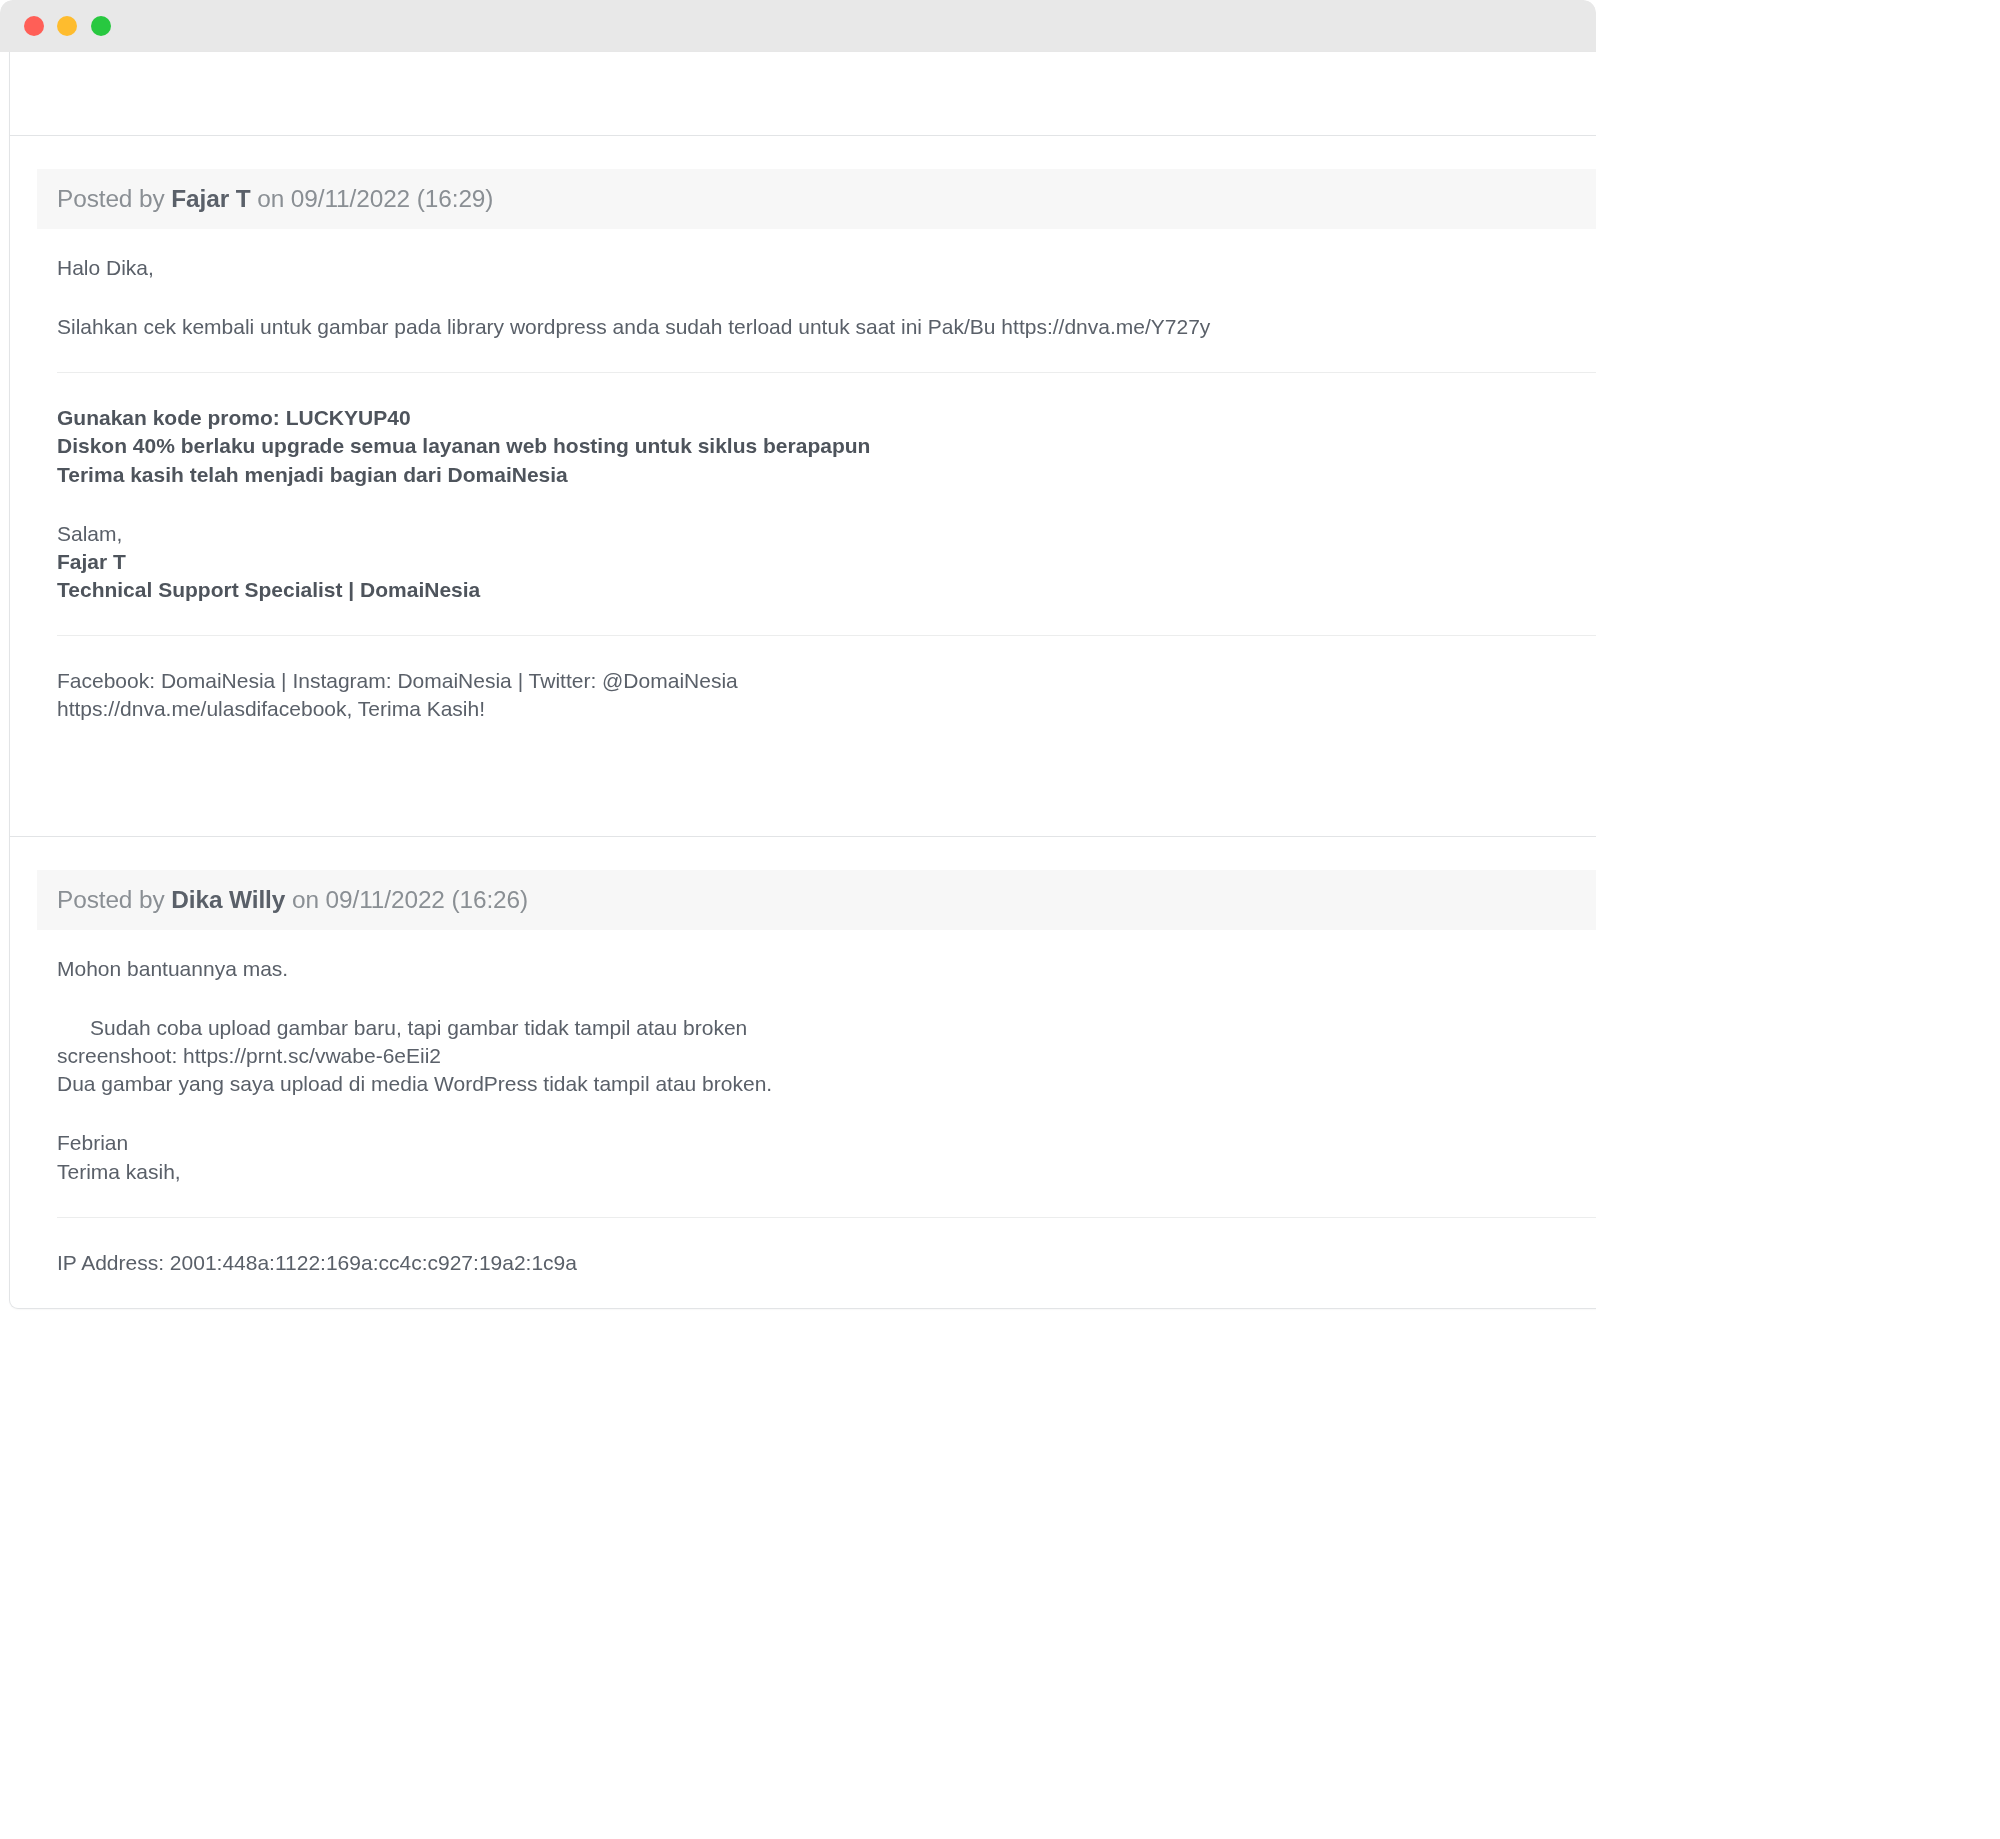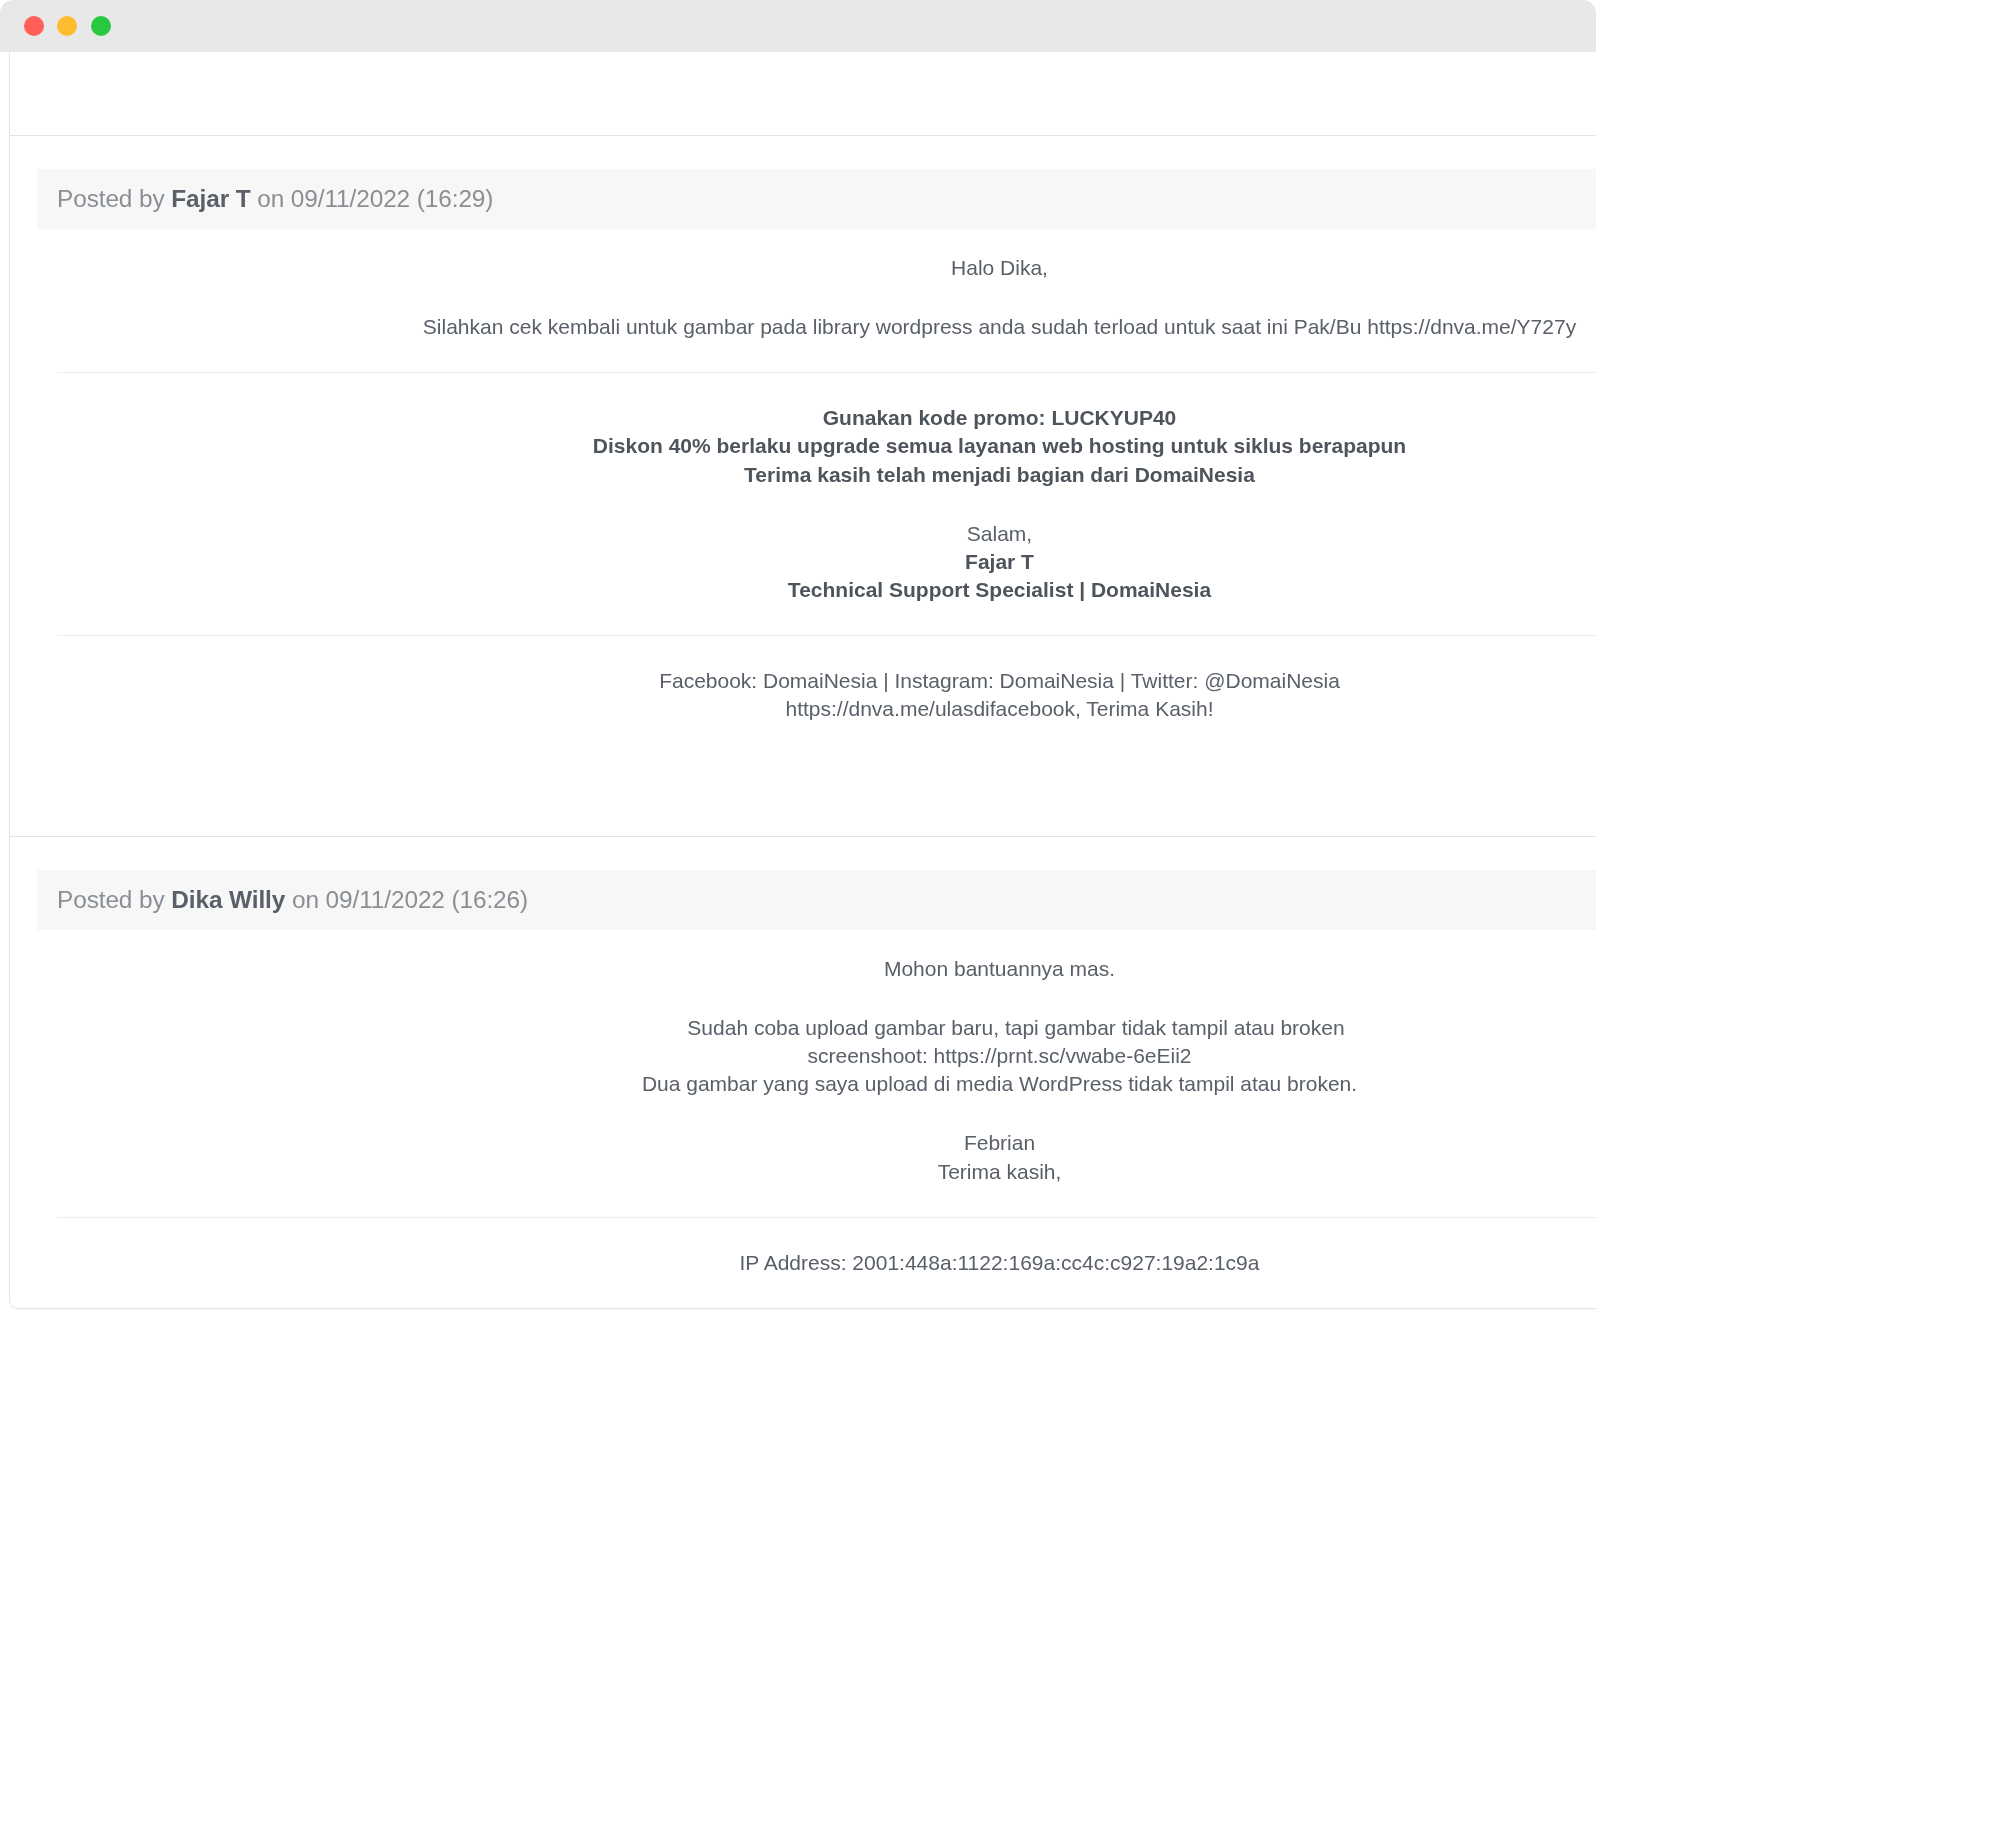--- a/index.html
+++ b/index.html
@@ -11,21 +11,20 @@
   body { width: 2000px; height: 1840px; overflow: hidden; }
 
   
   .window {
     width: 1596px;
     height: 1840px;
     background: #ffffff;
     position: relative;
     border-radius: 12.7px 12.7px 0 0;
     overflow: hidden;
-    text-align: center;
   }
   .titlebar {
     height: 52px;
     background: #e8e8e8;
     border-radius: 12.7px 12.7px 0 0;
     display: flex;
     align-items: center;
     padding-left: 23.5px;
     gap: 13.6px;
   }

